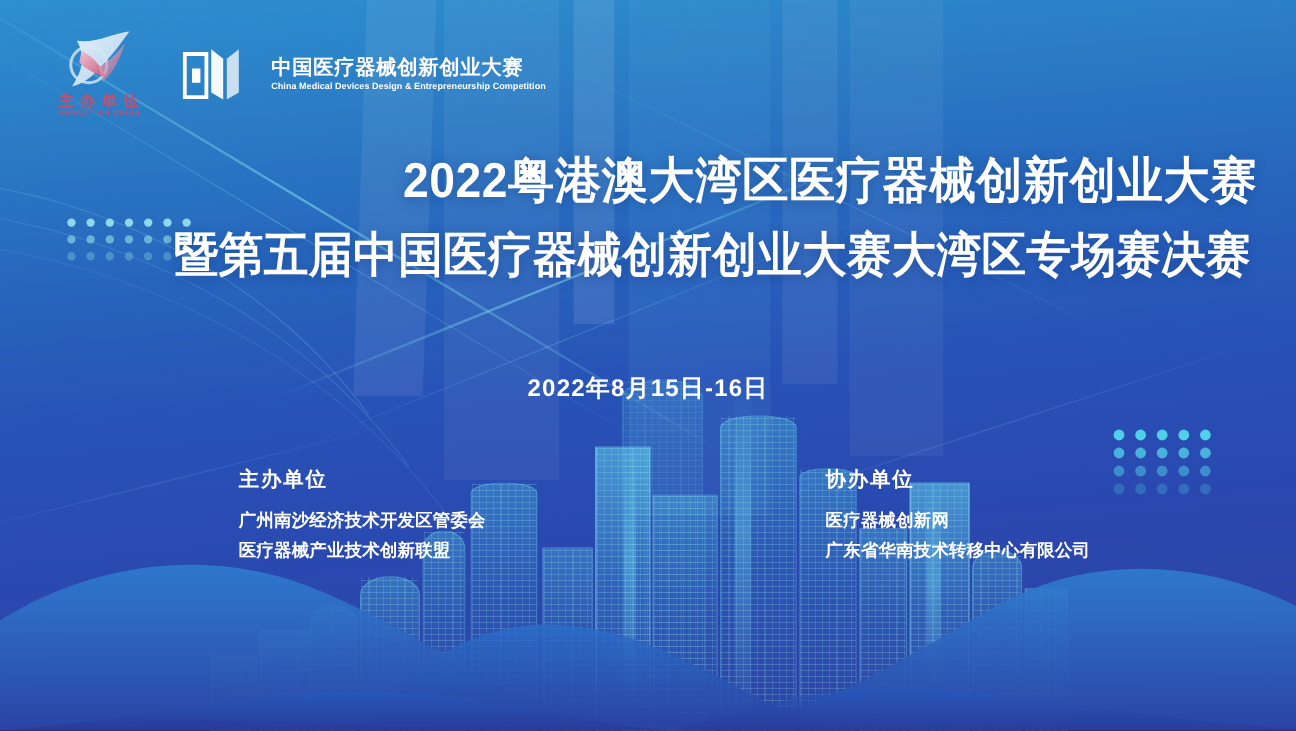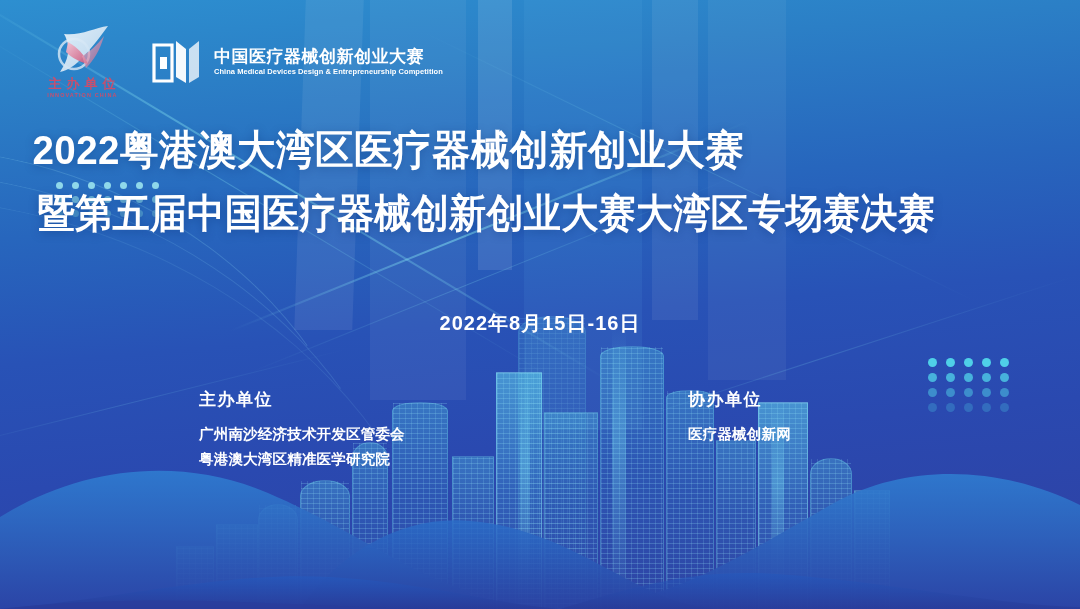--- a/index.html
+++ b/index.html
@@ -122,21 +122,21 @@
   .kc-en {
     position: absolute; left: 0; bottom: 0; width: 88px;
     text-align: center;
     font-size: 5.5px;
     font-weight: bold;
     letter-spacing: 1.1px;
     color: #c74f6e;
     line-height: 1;
     text-indent: 1px;
   }
-  .logo-cmd { display: flex; align-items: center; gap: 12px; }
+  .logo-cmd { display: flex; align-items: center; gap: 24px; }
   .cmd-mark { width: 50px; height: 46px; flex: none; }
   .cmd-text { display: flex; flex-direction: column; gap: 2px; }
   .cmd-cn {
     font-size: 17px;
     font-weight: bold;
     color: #ffffff;
     letter-spacing: 0.5px;
     line-height: 1.1;
   }
   .cmd-en {
@@ -147,21 +147,21 @@
     line-height: 1.1;
     white-space: nowrap;
   }
 
   
   .title-block {
     position: absolute;
     left: 0;
     top: 128px;
     width: 1080px;
-    text-align: left;
+    text-align: right;
   }
   .title-1, .title-2 {
     color: #ffffff;
     font-weight: bold;
     line-height: 1.12;
     white-space: nowrap;
     text-shadow: 0 2px 10px rgba(10,40,110,0.35);
   }
   .title-1 {
     font-size: 41px;
@@ -379,23 +379,24 @@
     <div class="title-2">暨第五届中国医疗器械创新创业大赛大湾区专场赛决赛</div>
   </div>
 
   <div class="date-line">2022年8月15日-16日</div>
 
   <div class="orgs">
 
     <div class="org-col left">
       <div class="org-head">主办单位</div>
       <div class="org-item">广州南沙经济技术开发区管委会</div>
-      <div class="org-item">粤港澳大湾区精准医学研究院</div>
+      <div class="org-item">医疗器械产业技术创新联盟</div>
     </div>
 
     <div class="org-col right">
       <div class="org-head">协办单位</div>
       <div class="org-item">医疗器械创新网</div>
+      <div class="org-item">广东省华南技术转移中心有限公司</div>
     </div>
 
   </div>
 
 </div>
 
 </body></html>

